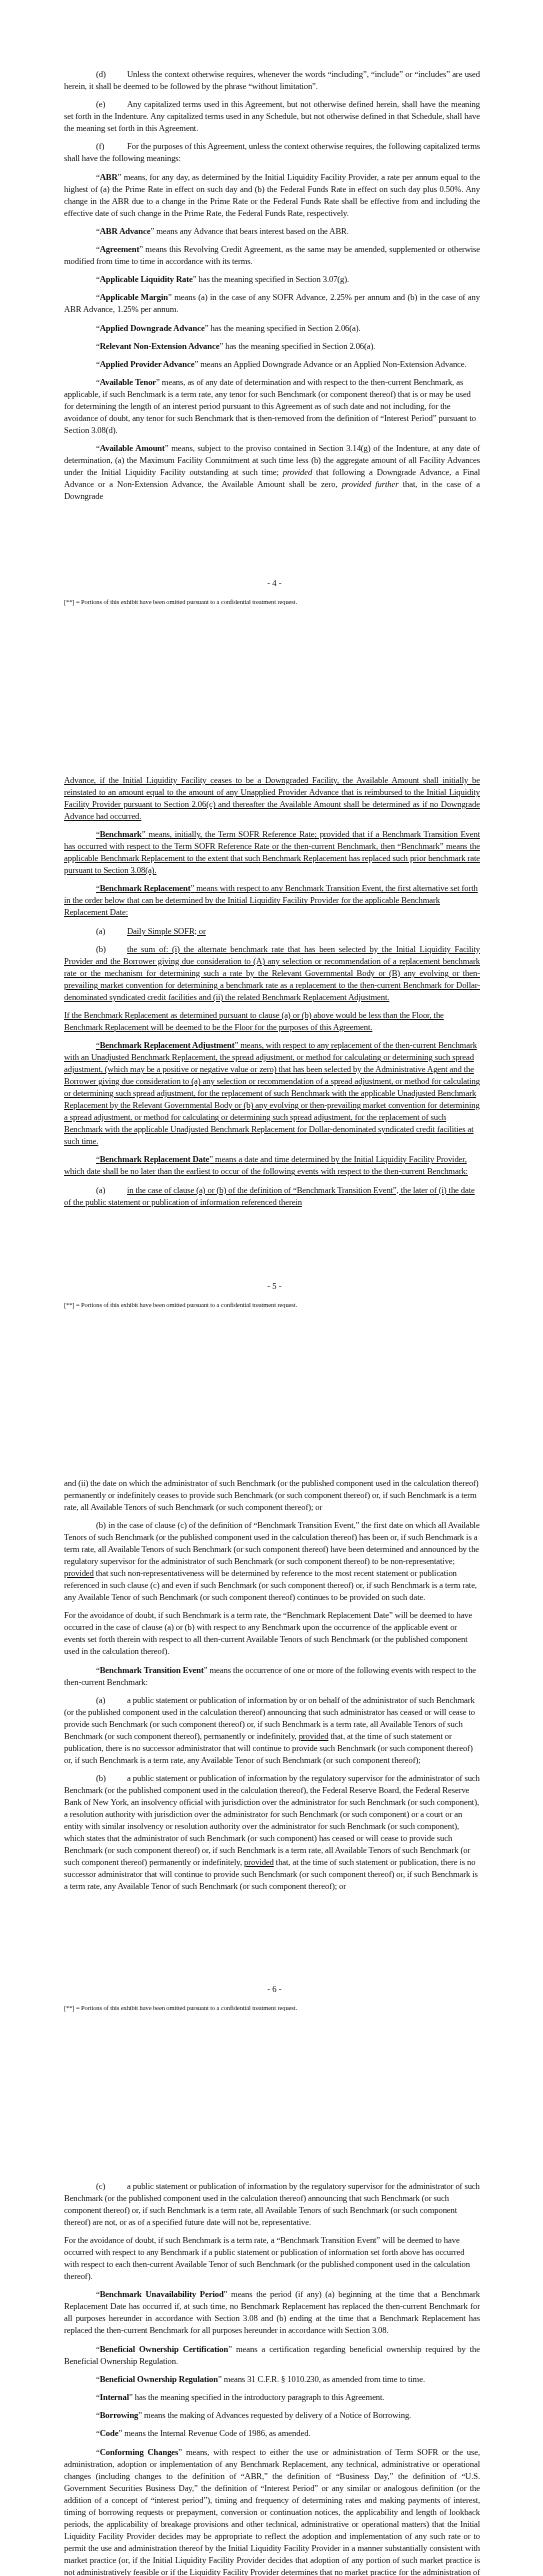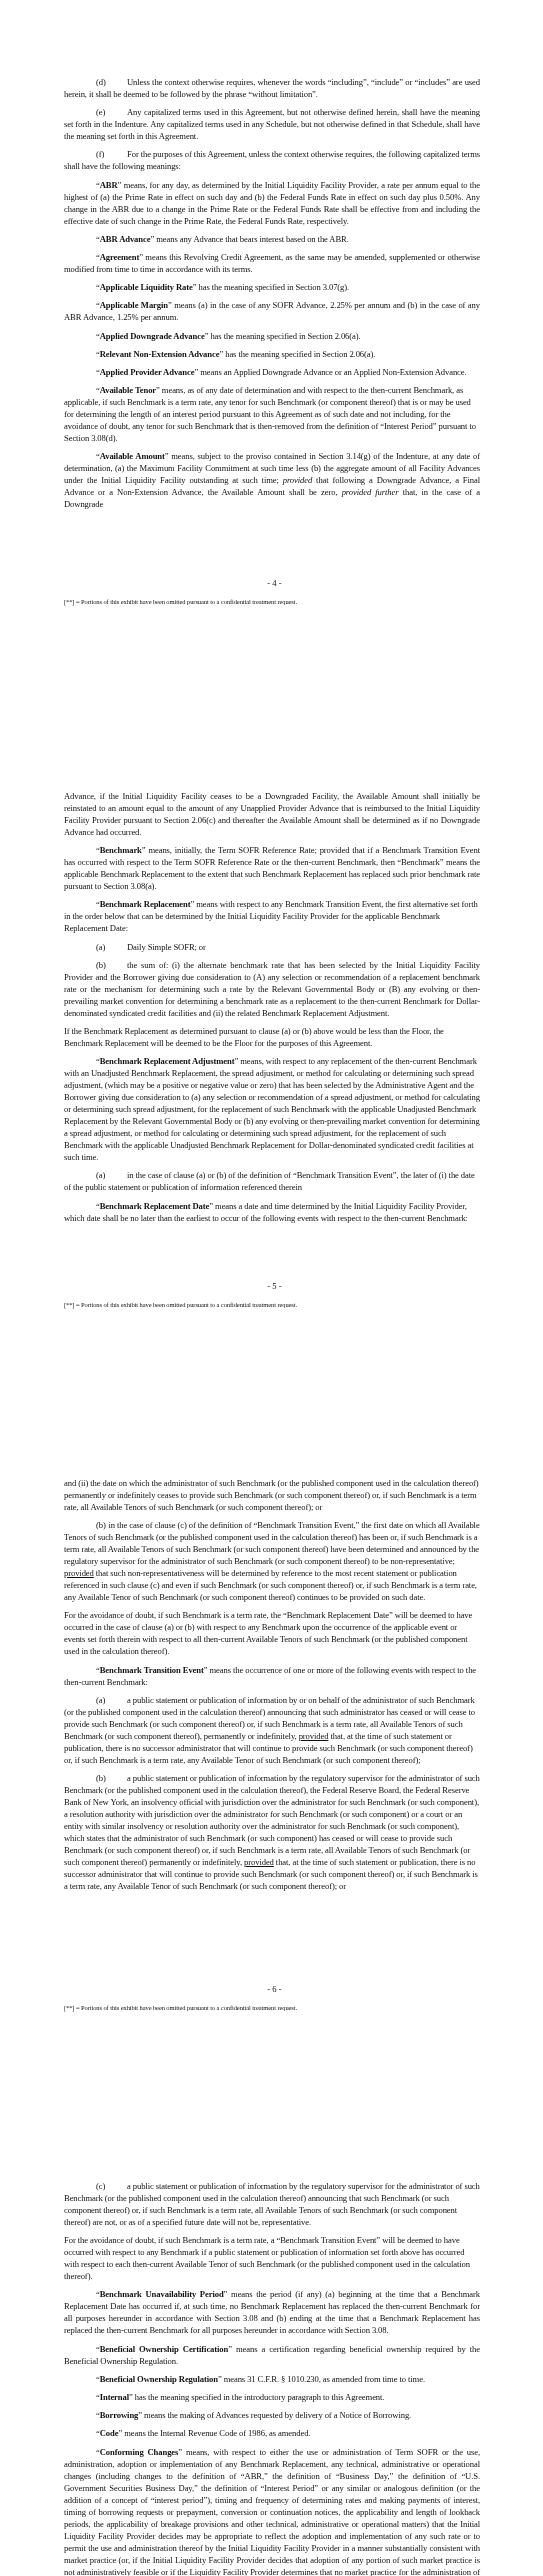--- a/index.html
+++ b/index.html
@@ -1,29 +1,29 @@
 <!DOCTYPE html>
 <html style="font-size:8.2px"><head>
 <meta charset="utf-8">
 <style>
   html, body { margin: 0; padding: 0; background: #ffffff; }
   body { width: 544px; font-family: "Liberation Serif", "DejaVu Serif", serif; color: #111; }
   .page { position: relative; width: 544px; height: 703px; background: #fff; box-sizing: border-box; }
-  .content { position: absolute; left: 64px; top: 76px; width: 416px; font-size: 8.6px; line-height: 12px; letter-spacing: -0.1px; }
+  .content { position: absolute; left: 64px; top: 68px; width: 416px; font-size: 8.6px; line-height: 12px; letter-spacing: -0.1px; }
   .p { margin: 0 0 6.2px 0; text-align: justify; text-indent: 32px; }
   .p.noindent { text-indent: 0; }
   .p.ragged { text-align: left; }
   .label { display: inline-block; width: 31px; text-indent: 0; }
   .label.narrow { width: 12.4px; }
   b { font-weight: bold; }
   i { font-style: italic; }
   u { text-decoration: underline; }
   .page-number { position: absolute; left: 0; width: 549px; text-align: center; font-size: 8.6px; top: 578px; }
   .footnote { position: absolute; left: 64px; top: 598px; font-size: 6.5px; letter-spacing: -0.1px; }
-  #p5 .content { top: 87px; }
+  #p5 .content { top: 71px; text-decoration: underline; }
   #p6 .content { top: 71px; }
   #p7 .content { top: 71px; }
 </style>
 </head>
 <body>
 
 <div class="page" id="p4">
   <div class="content">
     <p class="p"><span class="label">(d)</span><span>Unless the context otherwise requires, whenever the words “including”, “include” or “includes” are used herein, it shall be deemed to be followed by the phrase “without limitation”.</span></p>
     <p class="p"><span class="label">(e)</span><span>Any capitalized terms used in this Agreement, but not otherwise defined herein, shall have the meaning set forth in the Indenture.  Any capitalized terms used in any Schedule, but not otherwise defined in that Schedule, shall have the meaning set forth in this Agreement.</span></p>
@@ -45,22 +45,22 @@
 
 <div class="page" id="p5">
   <div class="content">
     <p class="p noindent"><span>Advance, if the Initial Liquidity Facility ceases to be a Downgraded Facility, the Available Amount shall initially be reinstated to an amount equal to the amount of any Unapplied Provider Advance that is reimbursed to the Initial Liquidity Facility Provider pursuant to Section 2.06(c) and thereafter the Available Amount shall be determined as if no Downgrade Advance had occurred.</span></p>
     <p class="p"><span>“</span><b>Benchmark</b><span>”</span><span> means, initially, the Term SOFR Reference Rate; provided that if a Benchmark Transition Event has occurred with respect to the Term SOFR Reference Rate or the then-current Benchmark, then “Benchmark” means the applicable Benchmark Replacement to the extent that such Benchmark Replacement has replaced such prior benchmark rate pursuant to Section 3.08(a).</span></p>
     <p class="p ragged"><span>“</span><b>Benchmark Replacement</b><span>”</span><span> means with respect to any Benchmark Transition Event, the first alternative set forth in the order below that can be determined by the Initial Liquidity Facility Provider for the applicable Benchmark Replacement Date:</span></p>
     <p class="p"><span class="label">(a)</span><span>Daily Simple SOFR; or</span></p>
     <p class="p"><span class="label">(b)</span><span>the sum of: (i) the alternate benchmark rate that has been selected by the Initial Liquidity Facility Provider and the Borrower giving due consideration to (A) any selection or recommendation of a replacement benchmark rate or the mechanism for determining such a rate by the Relevant Governmental Body or (B) any evolving or then-prevailing market convention for determining a benchmark rate as a replacement to the then-current Benchmark for Dollar-denominated syndicated credit facilities and (ii) the related Benchmark Replacement Adjustment.</span></p>
     <p class="p noindent ragged"><span>If the Benchmark Replacement as determined pursuant to clause (a) or (b) above would be less than the Floor, the Benchmark Replacement will be deemed to be the Floor for the purposes of this Agreement.</span></p>
     <p class="p ragged"><span>“</span><b>Benchmark Replacement Adjustment</b><span>”</span><span> means, with respect to any replacement of the then-current Benchmark with an Unadjusted Benchmark Replacement, the spread adjustment, or method for calculating or determining such spread adjustment, (which may be a positive or negative value or zero) that has been selected by the Administrative Agent and the Borrower giving due consideration to (a) any selection or recommendation of a spread adjustment, or method for calculating or determining such spread adjustment, for the replacement of such Benchmark with the applicable Unadjusted Benchmark Replacement by the Relevant Governmental Body or (b) any evolving or then-prevailing market convention for determining a spread adjustment, or method for calculating or determining such spread adjustment, for the replacement of such Benchmark with the applicable Unadjusted Benchmark Replacement for Dollar-denominated syndicated credit facilities at such time.</span></p>
+    <p class="p ragged"><span>“</span><b>Benchmark Replacement Date</b><span>”</span><span> means a date and time determined by the Initial Liquidity Facility Provider, which date shall be no later than the earliest to occur of the following events with respect to the then-current Benchmark:</span></p>
     <p class="p ragged"><span class="label">(a)</span><span>in the case of clause (a) or (b) of the definition of “Benchmark Transition Event”, the later of (i) the date of the public statement or publication of information referenced therein</span></p>
-    <p class="p ragged"><span>“</span><b>Benchmark Replacement Date</b><span>”</span><span> means a date and time determined by the Initial Liquidity Facility Provider, which date shall be no later than the earliest to occur of the following events with respect to the then-current Benchmark:</span></p>
   </div>
   <div class="page-number">- 5 -</div>
   <div class="footnote">[**] = Portions of this exhibit have been omitted pursuant to a confidential treatment request.</div>
 </div>
 
 <div class="page" id="p6">
   <div class="content">
     <p class="p noindent ragged"><span>and (ii) the date on which the administrator of such Benchmark (or the published component used in the calculation thereof) permanently or indefinitely ceases to provide such Benchmark (or such component thereof) or, if such Benchmark is a term rate, all Available Tenors of such Benchmark (or such component thereof); or</span></p>
     <p class="p ragged"><span class="label narrow">(b)</span><span>in the case of clause (c) of the definition of “Benchmark Transition Event,” the first date on which all Available Tenors of such Benchmark (or the published component used in the calculation thereof) has been or, if such Benchmark is a term rate, all Available Tenors of such Benchmark (or such component thereof) have been determined and announced by the regulatory supervisor for the administrator of such Benchmark (or such component thereof) to be non-representative; </span><u>provided</u><span> that such non-representativeness will be determined by reference to the most recent statement or publication referenced in such clause (c) and even if such Benchmark (or such component thereof) or, if such Benchmark is a term rate, any Available Tenor of such Benchmark (or such component thereof) continues to be provided on such date.</span></p>
     <p class="p noindent ragged"><span>For the avoidance of doubt, if such Benchmark is a term rate, the “Benchmark Replacement Date” will be deemed to have occurred in the case of clause (a) or (b) with respect to any Benchmark upon the occurrence of the applicable event or events set forth therein with respect to all then-current Available Tenors of such Benchmark (or the published component used in the calculation thereof).</span></p>

